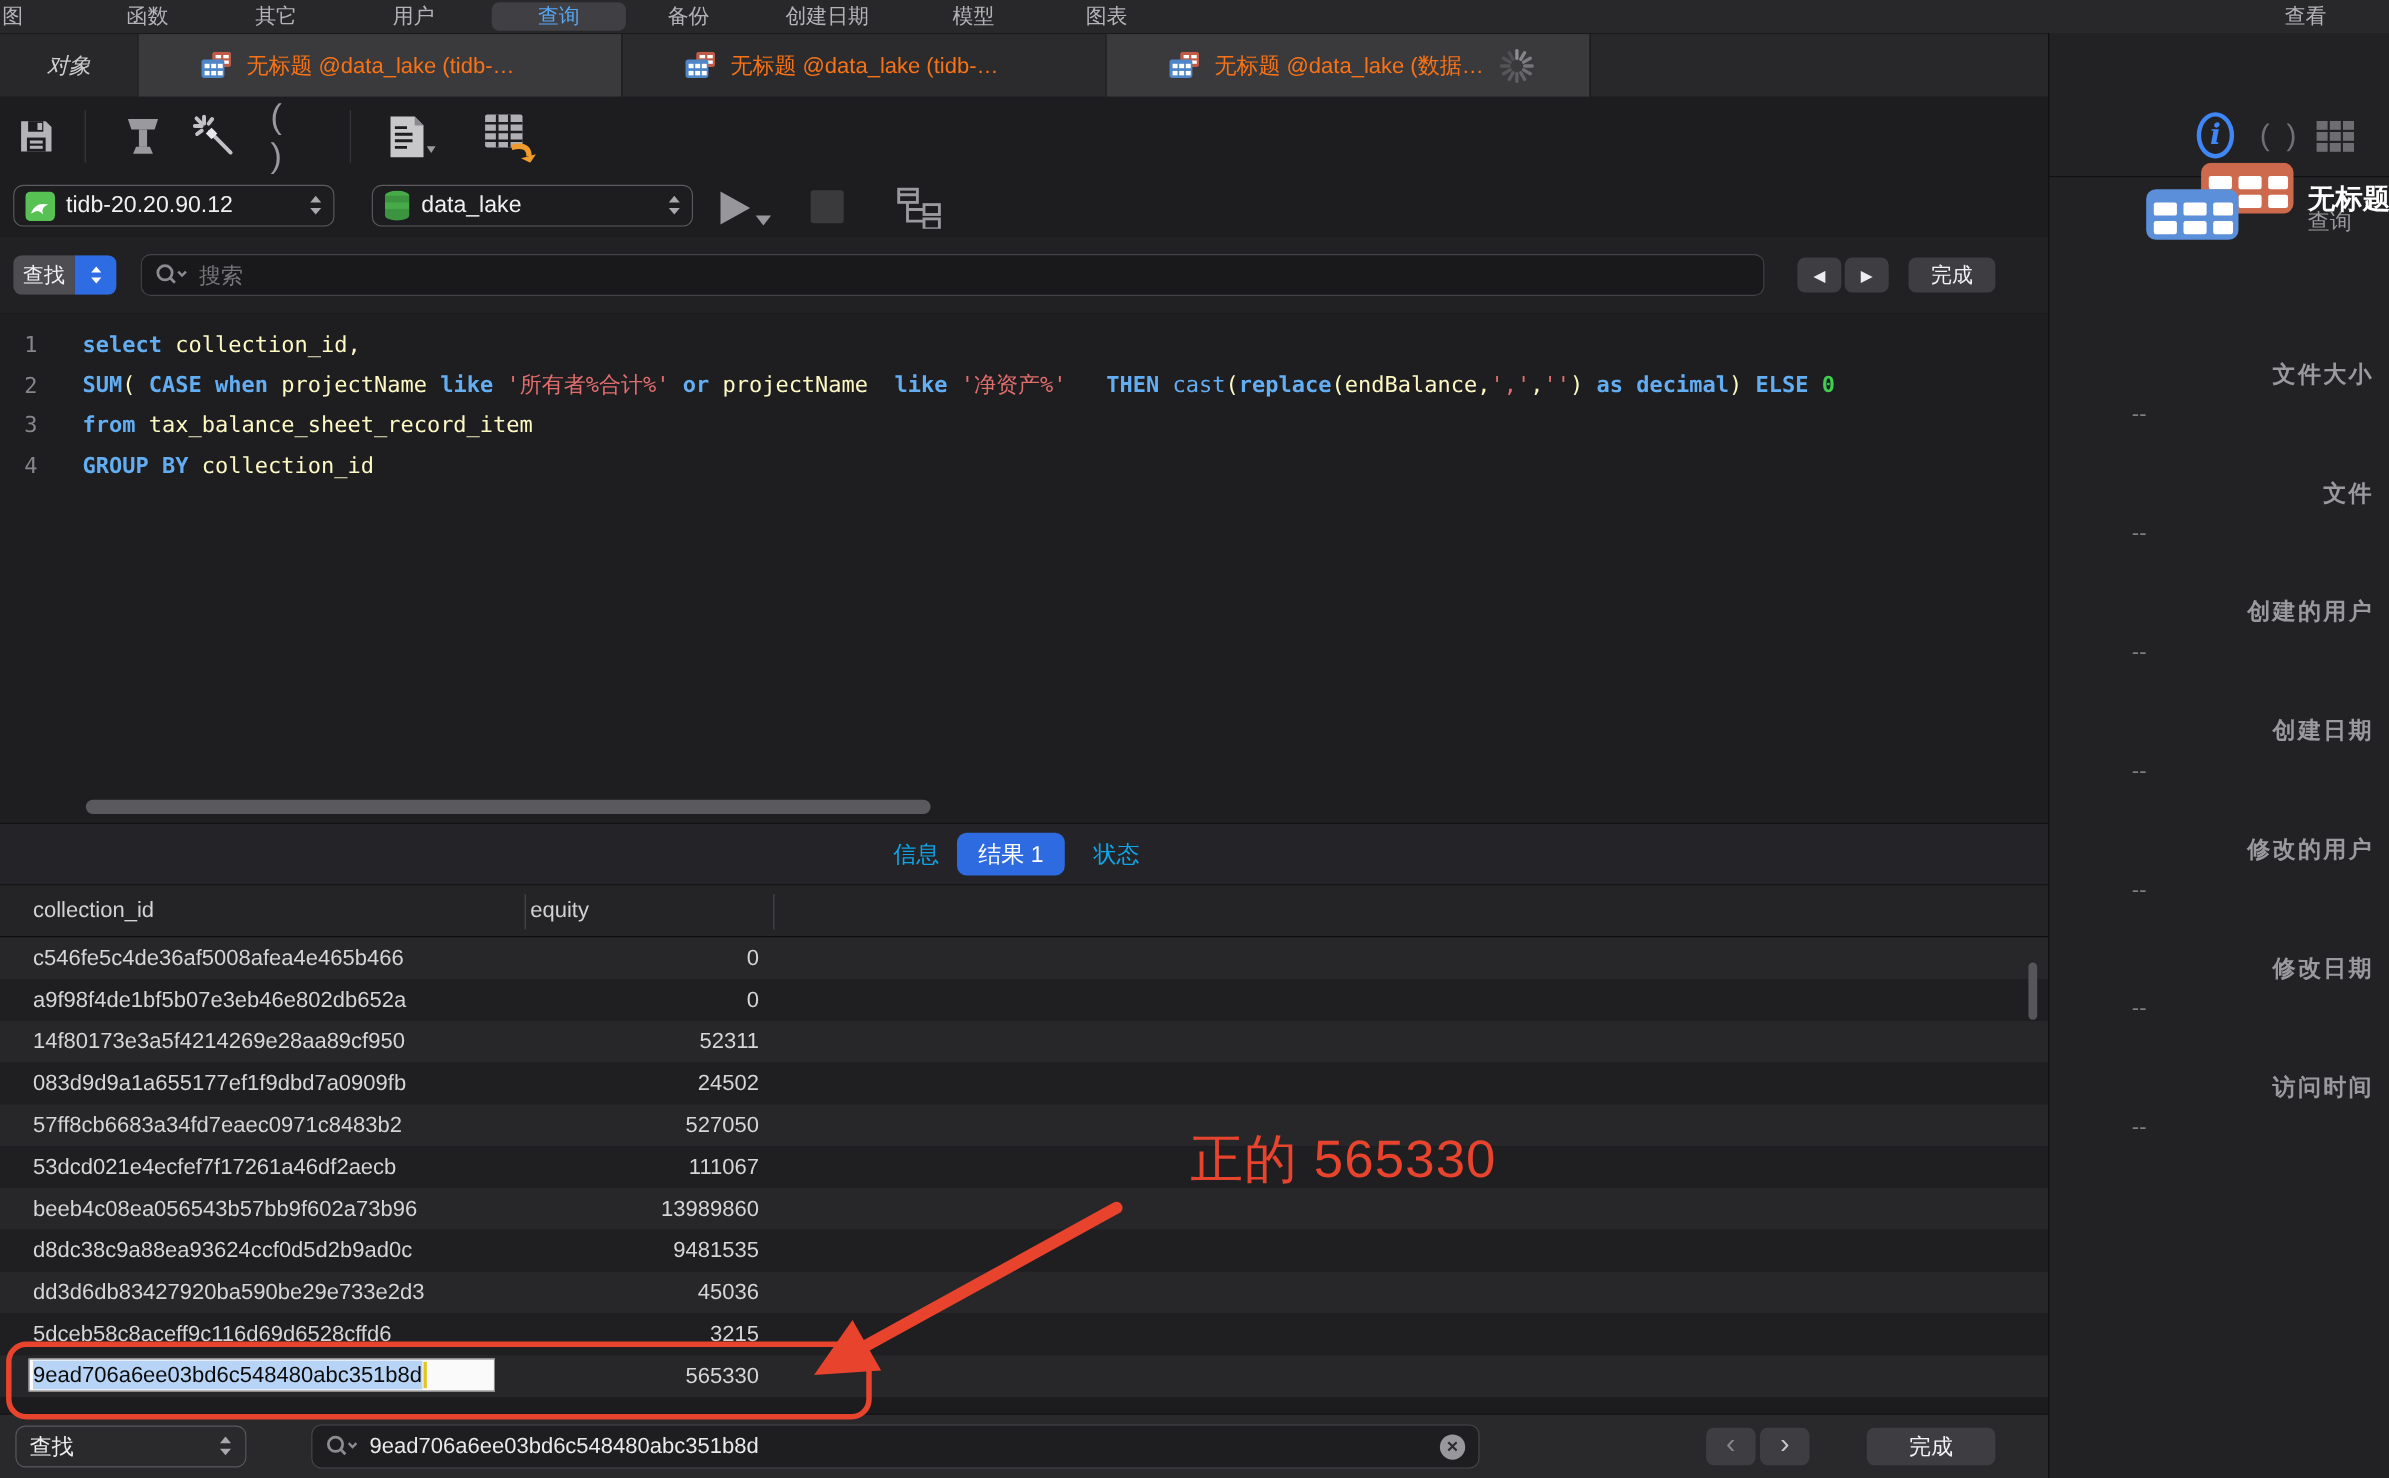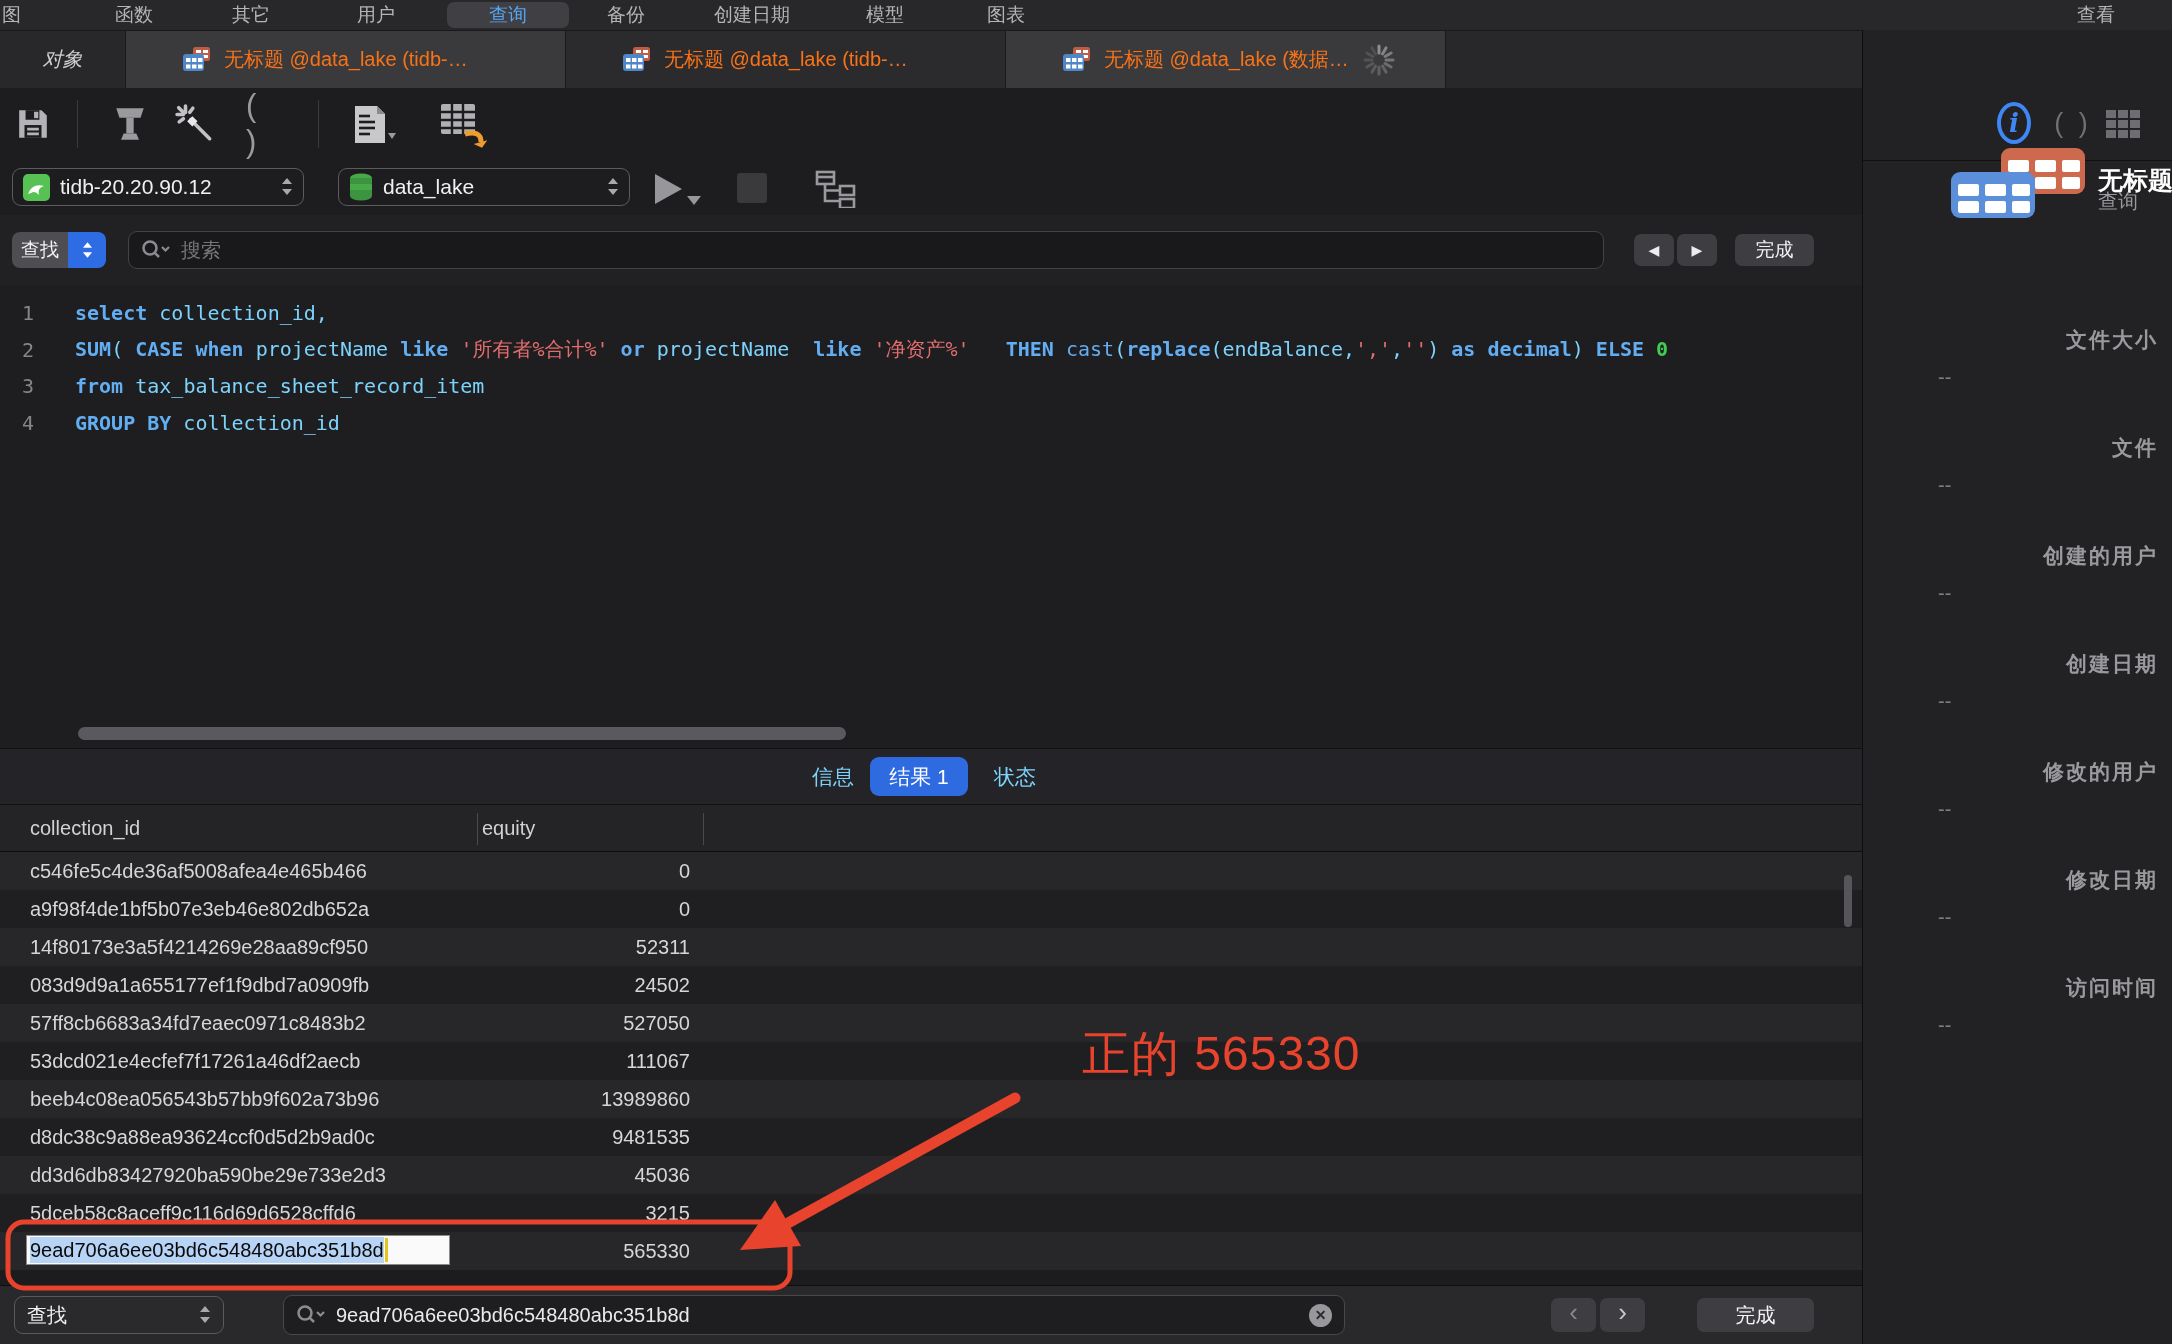--- a/index.html
+++ b/index.html
@@ -36,25 +36,25 @@
   .navbtn{position:absolute;background:#3e3e42;border-radius:7px;display:flex;align-items:center;justify-content:center;}
   .donebtn{position:absolute;background:#3e3e42;border-radius:7px;display:flex;align-items:center;justify-content:center;font-size:19px;color:#f4f4f6;}
   
   #editor{left:0;top:285px;width:1862px;height:463px;background:#1e1e21;overflow:hidden;}
   .code-line{position:absolute;left:0;height:36px;display:flex;align-items:center;white-space:pre;font-family:"DejaVu Sans Mono",monospace;font-size:20px;width:1862px;overflow:hidden;}
   .line-num{display:inline-block;width:34px;text-align:right;margin-right:41px;color:#85858a;}
   .tok-kw{color:#63aef2;font-weight:bold;}
   .tok-fn{color:#63aef2;}
   .tok-str{color:#e26d6d;}
   .tok-num{color:#3ecf52;font-weight:bold;}
-  .tok-plain{color:#7dd3fc;}
+  .tok-plain{color:#fef9c3;}
   #hscroll-thumb{left:78px;top:727px;width:768px;height:13px;border-radius:7px;background:#5a5a5e;}
   
   #result-strip{left:0;top:748px;width:1862px;height:57px;background:#242428;border-top:1px solid #101011;border-bottom:1px solid #101011;box-sizing:border-box;}
-  .rtab{position:absolute;top:0;height:55px;display:flex;align-items:center;justify-content:center;font-size:21px;color:#7dd3fc;}
+  .rtab{position:absolute;top:0;height:55px;display:flex;align-items:center;justify-content:center;font-size:21px;color:#0ea5e9;}
   #rtab-active{position:absolute;left:870px;top:8px;width:98px;height:39px;background:#2e6ae0;border-radius:9px;display:flex;align-items:center;justify-content:center;font-size:21px;color:#ffffff;}
   
   #table-header{left:0;top:805px;width:1862px;height:47px;background:#242427;border-bottom:1px solid #0d0d0e;display:flex;align-items:center;font-size:20px;color:#d2d2d4;box-sizing:border-box;}
   .hcell1{padding-left:30px;width:450px;}
   .hcell2{width:210px;padding-left:2px;box-sizing:border-box;}
   .hdr-div{position:absolute;width:1px;height:32px;top:8px;background:#4a4a4e;}
   #table-body{left:0;top:852px;width:1862px;height:418px;overflow:hidden;}
   .t-row{height:38px;display:flex;align-items:center;font-size:20px;color:#d6d6d8;}
   .t-row:nth-child(odd){background:#27272a;}
   .t-row:nth-child(even){background:#1f1f22;}

